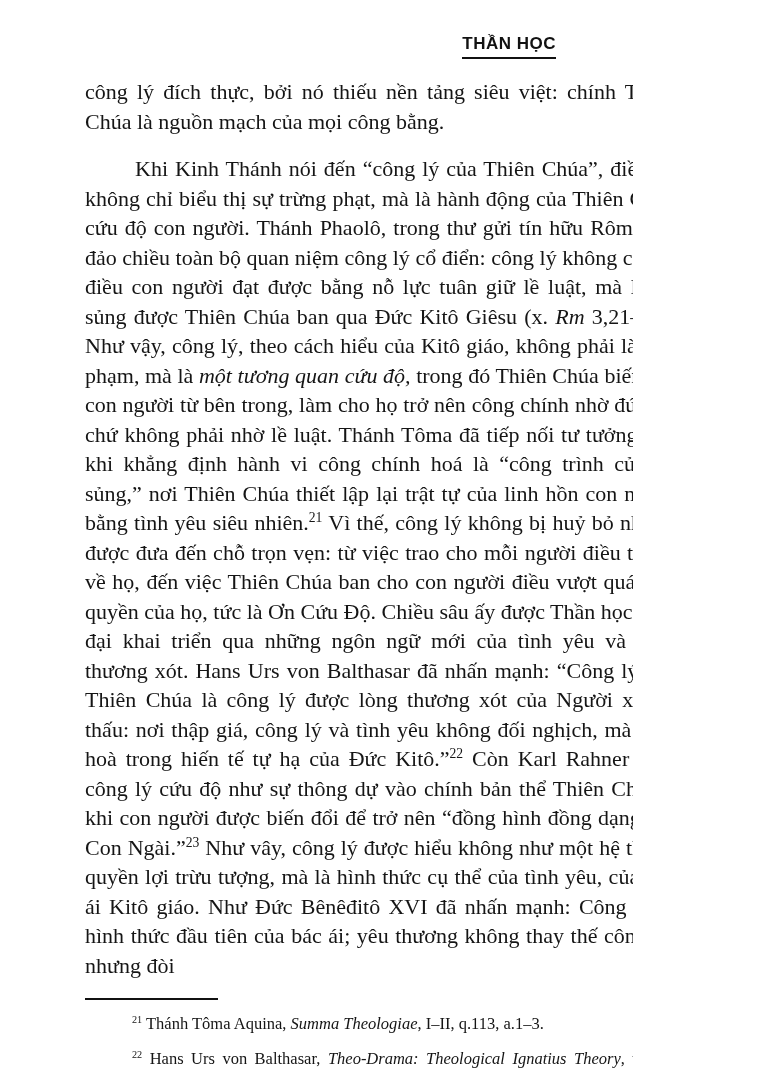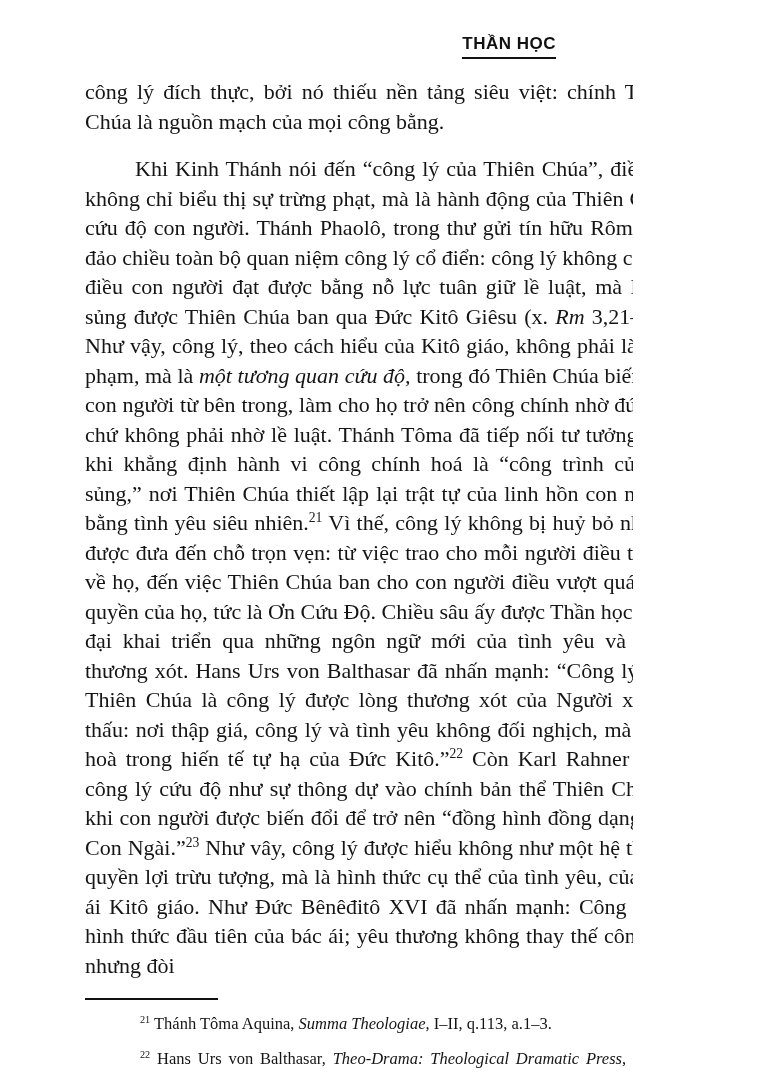--- a/index.html
+++ b/index.html
@@ -14,21 +14,21 @@
     font-family:"Liberation Sans", sans-serif;font-weight:bold;font-size:17px;
     letter-spacing:.5px;display:inline-block;border-bottom:2px solid #111;
     padding-bottom:3px;color:#111;
   }
   .bodytext{margin-left:85px;width:591px;font-size:22px;line-height:29.5px;text-align:justify;}
   .para{margin:0 0 18px 0;}
   .para.indent{text-indent:50px;}
   .bodytext sup,.footnote sup{font-size:62%;line-height:0;vertical-align:super;}
   .fnsep{margin:0 0 9px 85px;width:133px;border-top:2px solid #111;height:0;}
   .footnotes{margin-left:85px;width:591px;font-size:16.5px;line-height:29px;text-align:justify;}
-  .footnote{margin:0 0 6px 12px;text-indent:43px;}
+  .footnote{margin:0 0 6px 4px;text-indent:43px;}
   .footer{
     display:flex;justify-content:flex-end;align-items:center;gap:0;
     padding-right:60px;margin-top:2px;
   }
   .brand{display:flex;align-items:center;font-family:"Liberation Sans", sans-serif;font-weight:700;font-size:23px;}
   .brand-seq{display:inline-block;transform:scaleX(.72);transform-origin:100% 50%;color:#1b1b1b;letter-spacing:0;}
   .brand-hristi{display:inline-block;transform:scaleX(.72);transform-origin:0 50%;color:var(--brand-dark,#5e272c);}
   .c-glyph{display:inline-block;margin:0 -1px 0 1px;}
   .c-glyph svg{display:block;}
   .pagebox{
@@ -48,21 +48,21 @@
 
   <div class="bodytext" id="paragraphs">
       <p class="para">công lý đích thực, bởi nó thiếu nền tảng siêu việt: chính Thiên Chúa là nguồn mạch của mọi công bằng.</p>
       <p class="para indent">Khi Kinh Thánh nói đến “công lý của Thiên Chúa”, điều ấy không chỉ biểu thị sự trừng phạt, mà là hành động của Thiên Chúa cứu độ con người. Thánh Phaolô, trong thư gửi tín hữu Rôma, đã đảo chiều toàn bộ quan niệm công lý cổ điển: công lý không còn là điều con người đạt được bằng nỗ lực tuân giữ lề luật, mà là ân sủng được Thiên Chúa ban qua Đức Kitô Giêsu (x. <i>Rm</i> 3,21–24). Như vậy, công lý, theo cách hiểu của Kitô giáo, không phải là quy phạm, mà là <i>một tương quan cứu độ,</i> trong đó Thiên Chúa biến đổi con người từ bên trong, làm cho họ trở nên công chính nhờ đức tin chứ không phải nhờ lề luật. Thánh Tôma đã tiếp nối tư tưởng này khi khẳng định hành vi công chính hoá là “công trình của ân sủng,” nơi Thiên Chúa thiết lập lại trật tự của linh hồn con người bằng tình yêu siêu nhiên.<sup>21</sup> Vì thế, công lý không bị huỷ bỏ nhưng được đưa đến chỗ trọn vẹn: từ việc trao cho mỗi người điều thuộc về họ, đến việc Thiên Chúa ban cho con người điều vượt quá mọi quyền của họ, tức là Ơn Cứu Độ. Chiều sâu ấy được Thần học hiện đại khai triển qua những ngôn ngữ mới của tình yêu và lòng thương xót. Hans Urs von Balthasar đã nhấn mạnh: “Công lý của Thiên Chúa là công lý được lòng thương xót của Người xuyên thấu: nơi thập giá, công lý và tình yêu không đối nghịch, mà giao hoà trong hiến tế tự hạ của Đức Kitô.”<sup>22</sup> Còn Karl Rahner xem công lý cứu độ như sự thông dự vào chính bản thể Thiên Chúa – khi con người được biến đổi để trở nên “đồng hình đồng dạng với Con Ngài.”<sup>23</sup> Như vây, công lý được hiểu không như một hệ thống quyền lợi trừu tượng, mà là hình thức cụ thể của tình yêu, của bác ái Kitô giáo. Như Đức Bênêđitô XVI đã nhấn mạnh: Công lý là hình thức đầu tiên của bác ái; yêu thương không thay thế công lý, nhưng đòi</p>
     </div>
 
   <div class="fnsep"></div>
 
   <div class="footnotes" id="footnotes">
       <p class="footnote"><sup>21</sup> Thánh Tôma Aquina, <i>Summa Theologiae</i>, I–II, q.113, a.1–3.</p>
-      <p class="footnote"><sup>22</sup> Hans Urs von Balthasar, <i>Theo-Drama: Theological Dramatic Press</i>, vol. II (San Francisco: Ignatius Press, 1988), 259.</p>
+      <p class="footnote"><sup>22</sup> Hans Urs von Balthasar, <i>Theo-Drama: Theological Ignatius Theory</i>, vol. II (San Francisco: Ignatius Press, 1988), 259.</p>
     </div>
 
   <div class="footer">
     <span class="brand">
       <span class="brand-seq">SEQUELA</span>
       <span class="c-glyph">
         <svg width="30" height="38" viewBox="0 0 30 38" aria-hidden="true">
           <path d="M26 9 A12.5 12.5 0 1 0 26 29" fill="none" stroke="var(--brand-maroon,#8e3039)" stroke-width="7"></path>
           <rect x="11.5" y="0" width="5.5" height="38" fill="var(--brand-maroon,#8e3039)"></rect>
         </svg>

